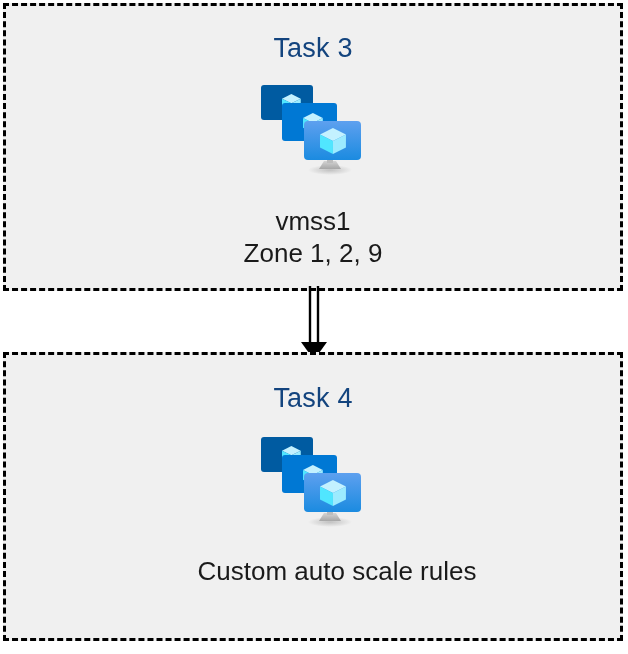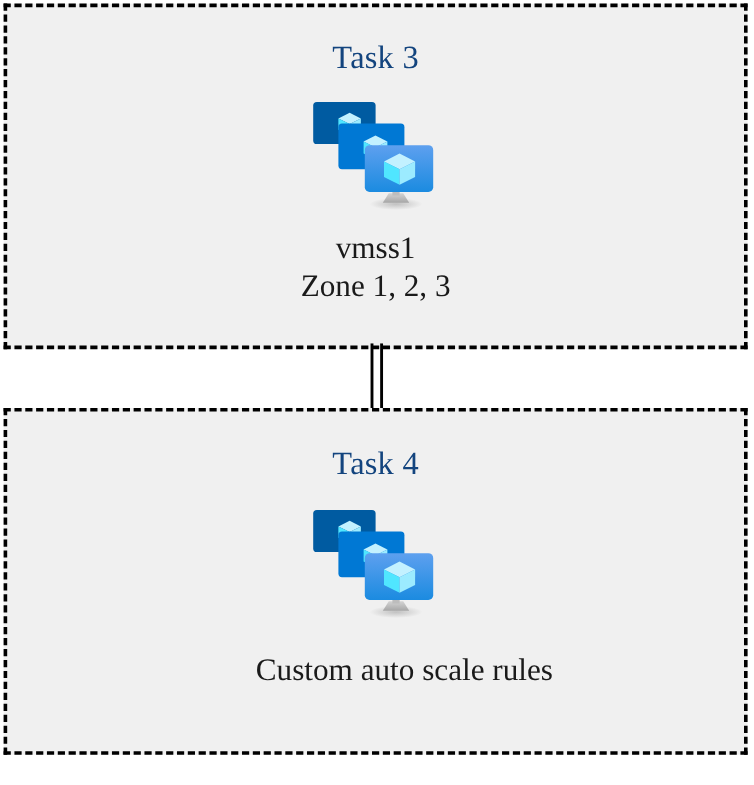--- a/index.html
+++ b/index.html
@@ -13,42 +13,41 @@
     position: relative;
     font-family: "Liberation Sans", sans-serif;
     overflow: hidden;
   }
 
   .canvas {
     position: absolute;
     left: 0; top: 0;
     width: 628px;
     height: 654px;
-    font-family: Liberation Serif, serif;
   }
 
   
   .task-box {
     position: absolute;
     box-sizing: border-box;
     background: #f0f0f0;
     border: 3px dashed #000000;
     display: flex;
     flex-direction: column;
     align-items: center;
   }
   #task-box-top {
     left: 3px;
     top: 3px;
     width: 620px;
     height: 288px;
   }
   #task-box-bottom {
     left: 3px;
-    top: 340px;
+    top: 352px;
     width: 620px;
     height: 289px;
   }
 
   .task-title {
     color: #13447e;
     font-size: 27px;
     line-height: 1;
     letter-spacing: 0.2px;
     white-space: nowrap;
@@ -66,21 +65,21 @@
 
   .vmss-icon-wrap svg { display: block; width: 110px; height: 95px; }
 
   .caption-block {
     text-align: center;
     color: #1a1a1a;
     font-size: 26px;
     line-height: 32px;
     white-space: nowrap;
   }
-  #task-box-top .caption-block { margin-top: 14px; text-align: center; }
+  #task-box-top .caption-block { margin-top: 28px; text-align: center; }
   #task-box-bottom .caption-block { margin-top: 26px; margin-left: 48px; }
 
   
   .connector {
     position: absolute;
     left: 296px;
     top: 286px;
     width: 36px;
     height: 76px;
   }
@@ -136,21 +135,21 @@
         <g transform="translate(62,46) scale(0.72)">
           <polygon points="18,0 36,9 18,18 0,9" fill="#C3F1FF"></polygon>
           <polygon points="0,9 18,18 18,36 0,27" fill="#50E6FF"></polygon>
           <polygon points="36,9 18,18 18,36 36,27" fill="#9CEBFF"></polygon>
         </g>
       </svg>
     </div>
 
     <div class="caption-block">
       <div>vmss1</div>
-      <div>Zone 1, 2, 3</div>
+      <div>Zone 1, 2, 9</div>
     </div>
   </div>
 
   <div class="connector">
     <svg viewBox="0 0 36 76" xmlns="http://www.w3.org/2000/svg" aria-hidden="true">
       <line x1="14" y1="0" x2="14" y2="60" stroke="#000000" stroke-width="2.4"></line>
       <line x1="22" y1="0" x2="22" y2="60" stroke="#000000" stroke-width="2.4"></line>
       <polygon points="5,56 31,56 18,74" fill="#000000"></polygon>
     </svg>
   </div>

